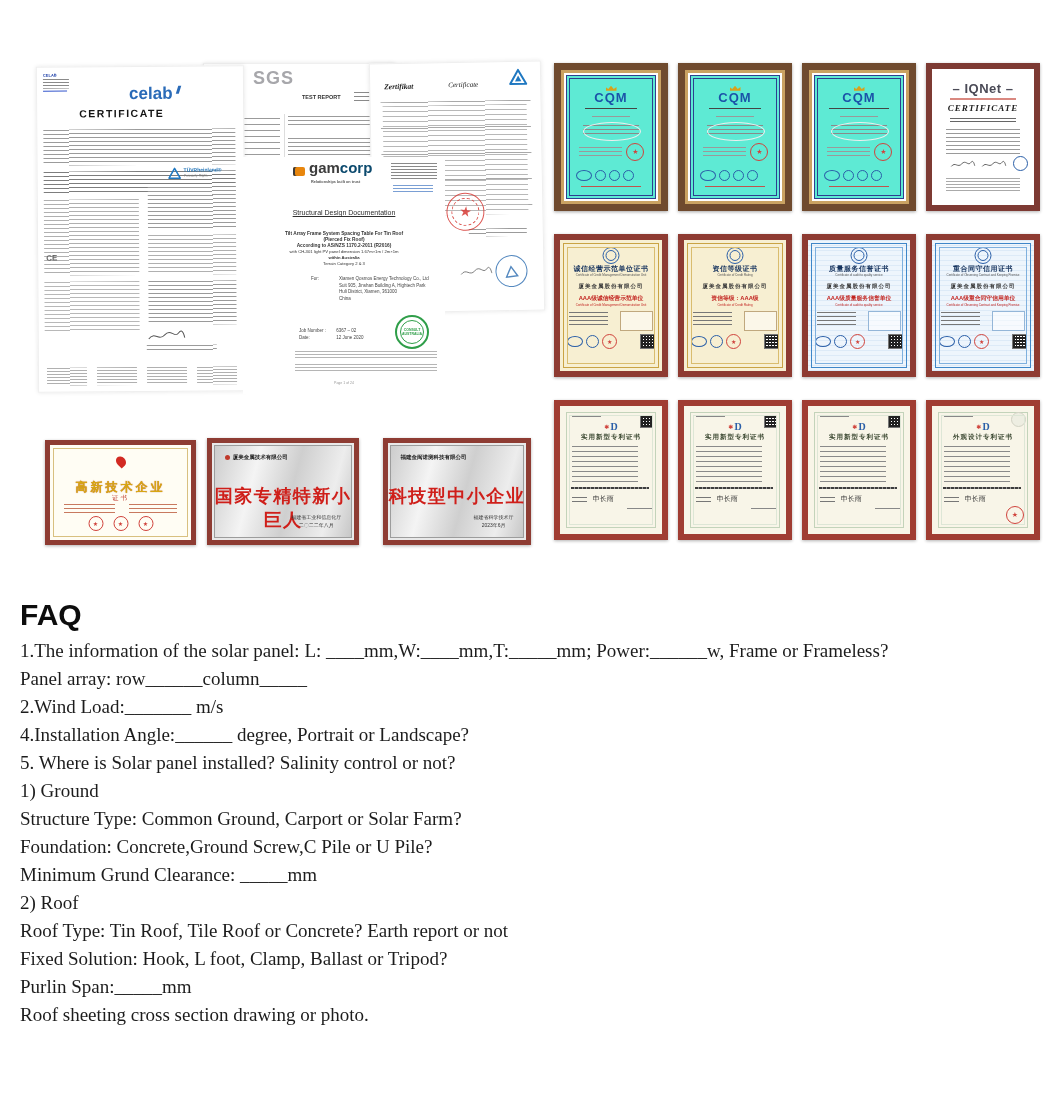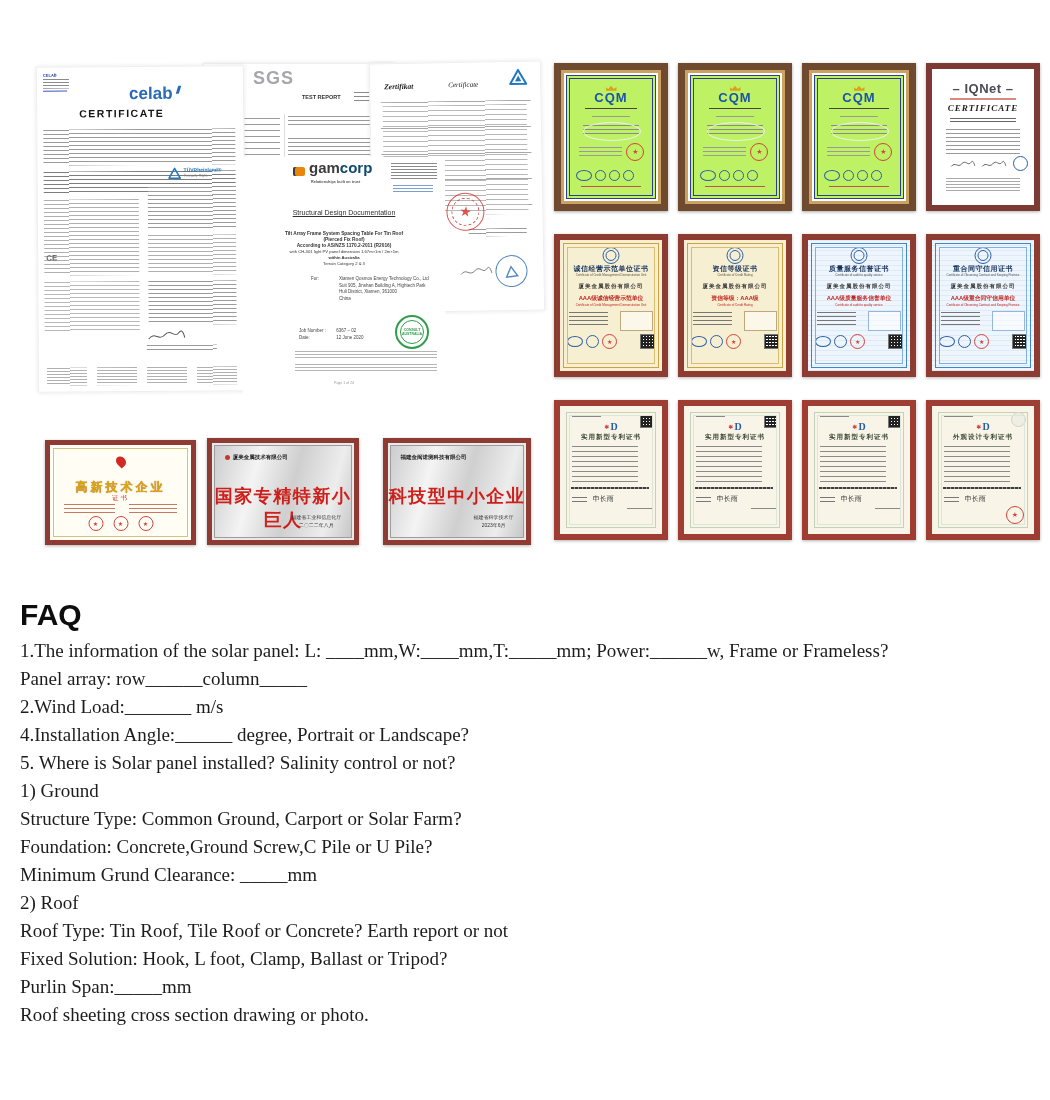--- a/index.html
+++ b/index.html
@@ -24,21 +24,21 @@
   .stamp-blue{position:absolute;border:1.4px solid #2b6cb0;border-radius:50%;opacity:.8;transform:rotate(-6deg);display:flex;align-items:center;justify-content:center;background:rgba(255,255,255,.5);}
   
   .stamp-green{position:absolute;border:2px solid #2f9e49;border-radius:50%;display:flex;align-items:center;justify-content:center;text-align:center;}
   .stamp-green::before{content:"";position:absolute;inset:3px;border:1px solid #2f9e49;border-radius:50%;}
   .stamp-green span{font-size:3.5px;line-height:4px;color:#2f9e49;font-weight:bold;}
   
   .cell{position:absolute;width:114px;background:#fff;box-sizing:border-box;box-shadow:0 1px 3px rgba(0,0,0,.3);}
   .row1{height:148px;border:7px solid #6f4a2e;box-shadow:inset 0 0 0 3px #caa262,0 1px 3px rgba(0,0,0,.35);}
   .row2{height:143px;border:6px solid #8e3b32;}
   .row3{height:140px;border:6px solid #a03d33;}
-  .cqm-paper{position:absolute;inset:5px;background:#bef264;border:1.5px solid #2e3f90;}
+  .cqm-paper{position:absolute;inset:5px;background:#5eead4;border:1.5px solid #2e3f90;}
   .cqm-paper::after{content:"";position:absolute;inset:2px;border:1px solid #2e3f90;}
   .cqm-logo{position:absolute;top:8%;left:0;width:100%;text-align:center;}
   .crown{margin:0 auto 1px;width:11px;height:5px;background:#d8a21c;
          clip-path:polygon(0 100%,0 25%,25% 65%,50% 0,75% 65%,100% 25%,100% 100%);}
   .cqm-text{font-size:13px;font-weight:800;color:#1b53a8;letter-spacing:1px;line-height:12px;}
   .watermark{position:absolute;left:18%;top:38%;width:64%;height:14%;border:1px solid #eee;border-radius:50%;}
   .seal-red{position:absolute;border:1.2px solid #d0433c;border-radius:50%;color:#d0433c;display:flex;align-items:center;justify-content:center;}
   .marks{position:absolute;display:flex;gap:3px;align-items:center;}
   .m-oval{width:14px;height:9px;border:1.1px solid #2b5fa8;border-radius:50%;}
   .m-c{width:9px;height:9px;border:1.1px solid #2b5fa8;border-radius:50%;}

